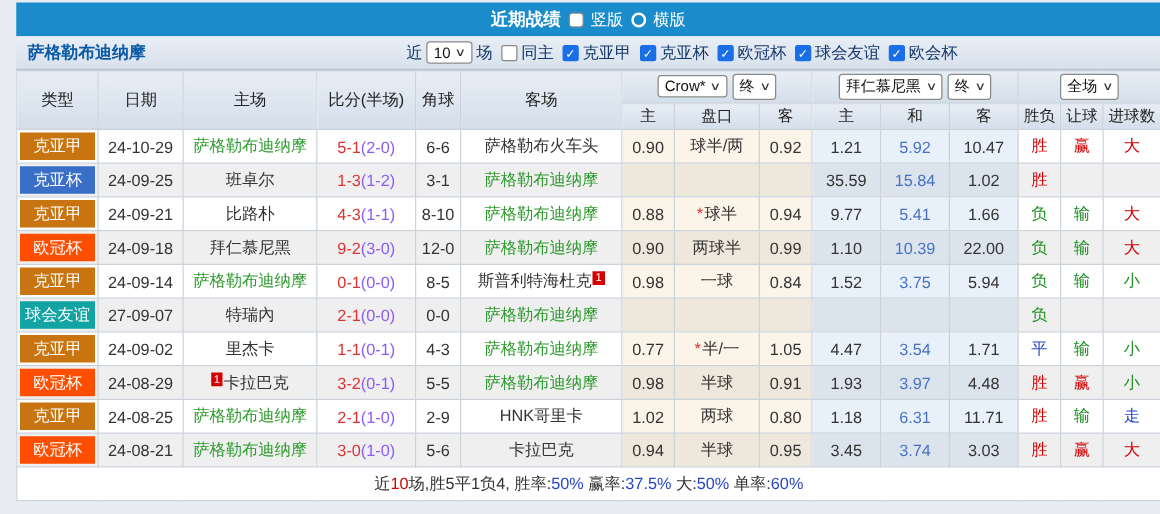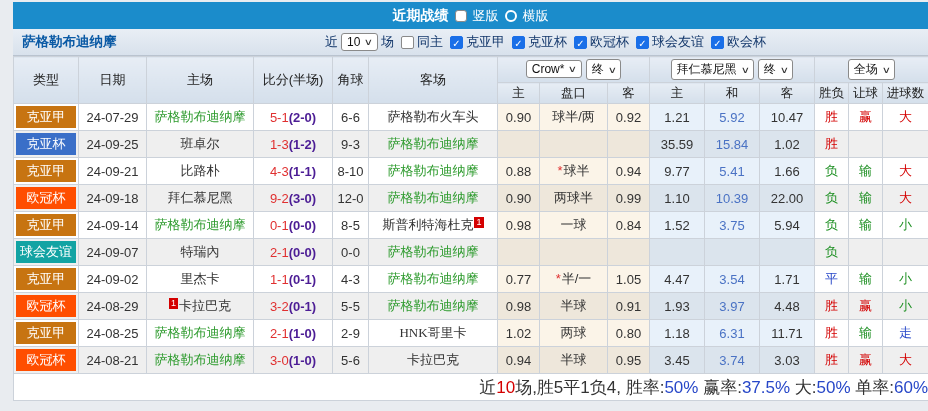--- a/index.html
+++ b/index.html
@@ -32,29 +32,29 @@
   thead tr.r1 th { height: 23px; }
   thead tr.r2 th { height: 21px; font-size: 12.5px; }
   tbody tr { height: 27px; }
   tbody tr.odd  { background: #fff; }
   tbody tr.even { background: #efefef; }
   td.asia { background: rgba(235,195,130,0.18); }
   td.euro { background: rgba(150,190,230,0.22); margin-left: 16px; }
   td.lg { padding: 2px; }
   td.lg .badge { color: #fff; height: 100%; line-height: 22px; font-size: 13px; }
   .t-green { color: #2e9b2e; }
-  .t-dark { color: #333; font-family: Liberation Serif, serif; }
+  .t-dark { color: #333; }
   .score-main { color: #e03030; }
-  .score-half { color: #4c1d95; font-weight: bold; }
+  .score-half { color: #8b5cf6; }
   .star { color: #e03030; margin-right: 1px; }
   .c-red { color: #d40000; } .c-green { color: #1e9023; } .c-blue { color: #2747c8; } .c-dark { color: #333; }
   .eu-d { color: #4a72c4; }
   sup.rk { background: #d40000; color: #fff; font-size: 9px; padding: 0 2px; margin-left: 1px; vertical-align: 4px; line-height: 11px; display: inline-block; }
   sup.rk.before { margin: 0 1px 0 0; }
-  tfoot td { height: 27px; background: #fff; font-size: 17px; text-align: right; }
+  tfoot td { height: 27px; background: #fff; font-size: 13px; }
   thead .grp { padding: 2px 0; }
 </style>
 </head>
 <body>
 
 <div class="page">
 
   <div class="topbar">
     <span class="title">近期战绩</span>
     <span class="radio sel"></span>
@@ -151,21 +151,21 @@
         <th>胜负</th>
         <th>让球</th>
         <th>进球数</th>
       </tr>
     </thead>
     <tbody>
         <tr class="odd">
     <td class="lg">
             <div class="badge" style="background: rgb(199, 116, 17);">克亚甲</div>
           </td>
-    <td class="date">24-07-29</td>
+    <td class="date">24-10-29</td>
     <td class="home"><span class="t-green">萨格勒布迪纳摩</span></td>
     <td><span class="score-main">5-1</span><span class="score-half">(2-0)</span></td>
     <td class="corner">6-6</td>
     <td class="away"><span class="t-dark">萨格勒布火车头</span></td>
     <td class="asia asia-home">0.90</td>
     <td class="asia handicap">球半/两</td>
     <td class="asia asia-away">0.92</td>
     <td class="euro eu-home">1.21</td>
     <td class="euro eu-draw eu-d">5.92</td>
     <td class="euro eu-away">10.47</td>
@@ -173,21 +173,21 @@
     <td class="let c-red">赢</td>
     <td class="goals c-red">大</td>
   </tr>
         <tr class="even">
     <td class="lg">
             <div class="badge" style="background: rgb(58, 111, 200);">克亚杯</div>
           </td>
     <td class="date">24-09-25</td>
     <td class="home"><span class="t-dark">班卓尔</span></td>
     <td><span class="score-main">1-3</span><span class="score-half">(1-2)</span></td>
-    <td class="corner">9-3</td>
+    <td class="corner">3-1</td>
     <td class="away"><span class="t-green">萨格勒布迪纳摩</span></td>
     <td class="asia asia-home"></td>
     <td class="asia handicap"></td>
     <td class="asia asia-away"></td>
     <td class="euro eu-home">35.59</td>
     <td class="euro eu-draw eu-d">15.84</td>
     <td class="euro eu-away">1.02</td>
     <td class="result c-red">胜</td>
     <td class="let c-dark"></td>
     <td class="goals c-dark"></td>
@@ -246,21 +246,21 @@
     <td class="euro eu-draw eu-d">3.75</td>
     <td class="euro eu-away">5.94</td>
     <td class="result c-green">负</td>
     <td class="let c-green">输</td>
     <td class="goals c-green">小</td>
   </tr>
         <tr class="even">
     <td class="lg">
             <div class="badge" style="background: rgb(18, 163, 163);">球会友谊</div>
           </td>
-    <td class="date">24-09-07</td>
+    <td class="date">27-09-07</td>
     <td class="home"><span class="t-dark">特瑞內</span></td>
     <td><span class="score-main">2-1</span><span class="score-half">(0-0)</span></td>
     <td class="corner">0-0</td>
     <td class="away"><span class="t-green">萨格勒布迪纳摩</span></td>
     <td class="asia asia-home"></td>
     <td class="asia handicap"></td>
     <td class="asia asia-away"></td>
     <td class="euro eu-home"></td>
     <td class="euro eu-draw eu-d"></td>
     <td class="euro eu-away"></td>

